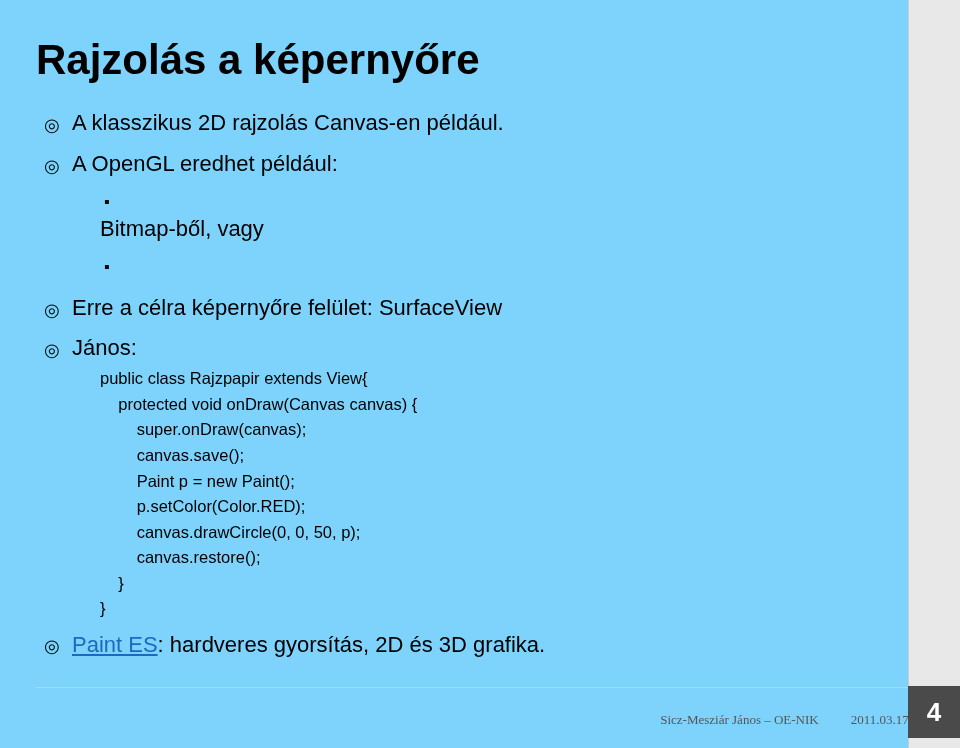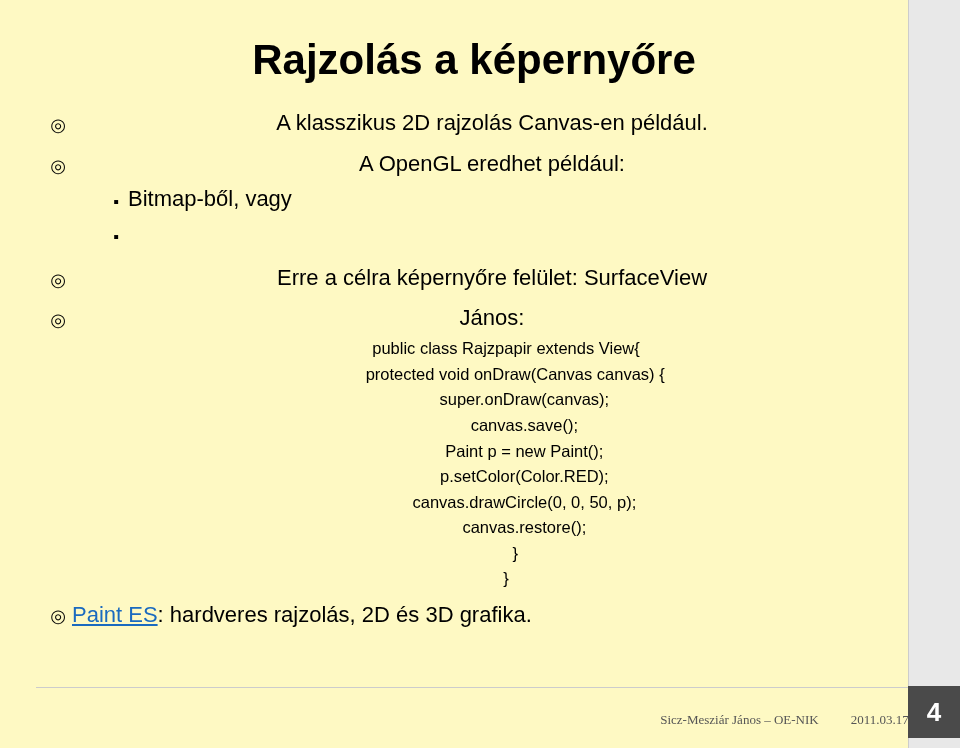--- a/index.html
+++ b/index.html
@@ -13,24 +13,23 @@
       height: 748px;
       background: #ffffff;
       font-family: 'Segoe UI', Arial, sans-serif;
       overflow: hidden;
       position: relative;
     }
 
     .slide-container {
       width: 960px;
       height: 748px;
-      background: #fef9c3;
+      background: #7dd3fc;
       padding: 36px 48px 36px 36px;
       position: relative;
-      text-align: center;
     }
 
     .title {
       font-size: 42px;
       font-weight: bold;
       color: #000000;
       margin-bottom: 24px;
       line-height: 1.15;
     }
 
@@ -76,20 +75,21 @@
       margin-top: 4px;
     }
 
     .sub-bullet-item {
       display: flex;
       align-items: flex-start;
       margin-bottom: 4px;
       font-size: 22px;
       color: #000000;
       line-height: 1.4;
+      flex-direction: column;
     }
 
     .code-block {
       font-family: Liberation Sans, sans-serif;
       font-size: 16.5px;
       color: #000000;
       line-height: 1.55;
       margin-left: 28px;
       margin-top: 2px;
       white-space: pre;
@@ -205,21 +205,21 @@
         canvas.drawCircle(0, 0, 50, p);
         canvas.restore();
     }
 }</div>
       </div>
     </div>
 
     <div class="opengl-line">
       <span class="bullet-icon circle-dot"></span>
       <span class="opengl-link">Paint ES</span>
-      <span>: hardveres rajzolás, 2D és 3D grafika.</span>
+      <span>: hardveres gyorsítás, 2D és 3D grafika.</span>
     </div>
 
   </div>
 
   <div class="footer-divider"></div>
 
   <div class="slide-footer">
     <span>Sicz-Mesziár János – OE-NIK</span>
     <span>2011.03.17.</span>
   </div>

